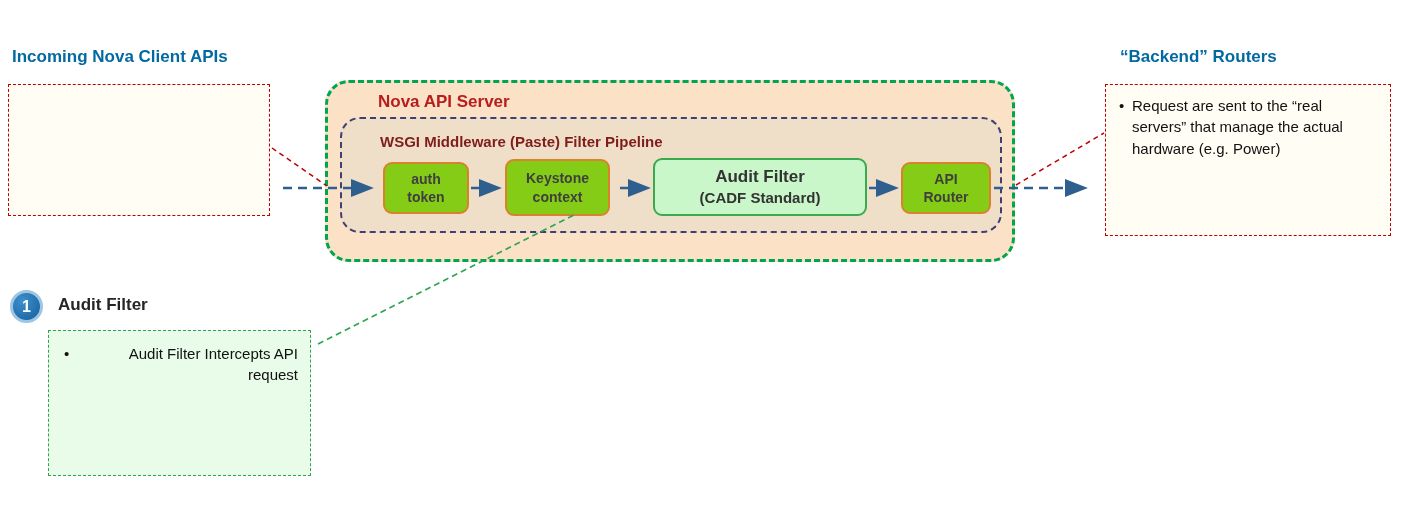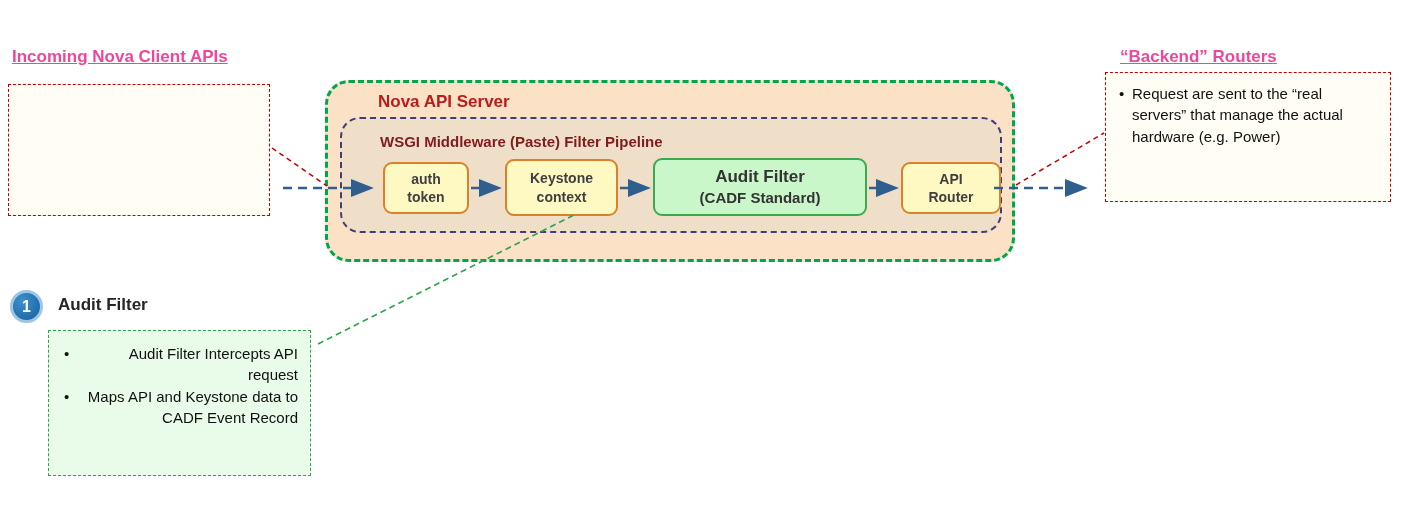--- a/index.html
+++ b/index.html
@@ -8,23 +8,22 @@
     position: relative;
     font-family: "Liberation Sans", sans-serif;
     color: #1a1a1a;
     overflow: hidden;
   }
   .abs { position: absolute; }
 
   .note-title {
     font-size: 17px;
     font-weight: bold;
-    color: #ec4899;
+    color: #0369a1;
     white-space: nowrap;
-    text-decoration: underline;
   }
 
   .note-box {
     border: 1.6px dashed #C00000;
     background: #FFFDF4;
     padding: 10px 12px 10px 10px;
   }
   .note-box ul, .callout-box ul {
     list-style: none;
   }
@@ -57,49 +56,49 @@
     background: #EFDFC9;
     border: 2px dashed #3F3F74;
     border-radius: 20px;
   }
   .pipeline-title {
     left: 380px; top: 133px;
     font-size: 15px; font-weight: bold; color: #7f1d1d;
   }
 
   .stage {
-    background: #fef9c3;
+    background: #84cc16;
     border: 2px solid #D9822B;
     border-radius: 9px;
     display: flex;
     flex-direction: column;
     align-items: center;
     justify-content: center;
     text-align: center;
     color: #3F3F3F;
     font-weight: bold;
   }
   .stage .l1, .stage .l2 { display: block; font-size: 14px; line-height: 1.3; }
 
   .stage-auth     { left: 383px; top: 162px; width: 86px;  height: 52px; }
-  .stage-keystone { left: 505px; top: 159px; width: 113px; height: 57px; }
+  .stage-keystone { left: 505px; top: 159px; width: 105px; height: 57px; }
   .stage-audit {
     left: 653px; top: 158px; width: 214px; height: 58px;
     background: #C9F7C9;
     border-color: #3BAA4F;
     color: #333333;
   }
   .stage-audit .l1 { font-size: 17px; }
   .stage-audit .l2 { font-size: 15px; }
-  .stage-router   { left: 901px; top: 162px; width: 100px;  height: 52px; }
+  .stage-router   { left: 901px; top: 162px; width: 90px;  height: 52px; }
 
   .left-note-title  { left: 12px;  top: 47px; }
   .left-note-box    { left: 8px;   top: 84px;  width: 262px; height: 132px; }
   .right-note-title { left: 1120px; top: 47px; }
-  .right-note-box   { left: 1105px; top: 72px; width: 286px; height: 130px; }
+  .right-note-box   { left: 1105px; top: 84px; width: 286px; height: 152px; }
 
   .callout-badge {
     left: 10px; top: 290px;
     width: 33px; height: 33px;
     border-radius: 50%;
     background: radial-gradient(circle at 35% 30%, #3E8FCB, #155E9E);
     border: 3px solid #9CC6E4;
     color: #ffffff;
     font-weight: bold;
     font-size: 16px;
@@ -163,21 +162,20 @@
   <ul>
     <li>Request are sent to the “real servers” that manage the actual hardware (e.g. Power)</li>
   </ul>
 </div>
 
 <div class="abs callout-badge">1</div>
 <div class="abs callout-title">Audit Filter</div>
 <div class="abs callout-box">
   <ul>
     <li>Audit Filter Intercepts API request</li>
-    <li>Maps API and Keystone data to CADF Event Record</li>
   </ul>
 </div>
 
 <svg class="overlay" viewBox="0 0 1402 506" xmlns="http://www.w3.org/2000/svg">
   <defs>
     <marker id="arrowBlue" markerWidth="9" markerHeight="7" refX="7.5" refY="3.5" orient="auto">
       <path d="M0,0 L9,3.5 L0,7 Z" fill="#2F5F8F"></path>
     </marker>
   </defs>
 

